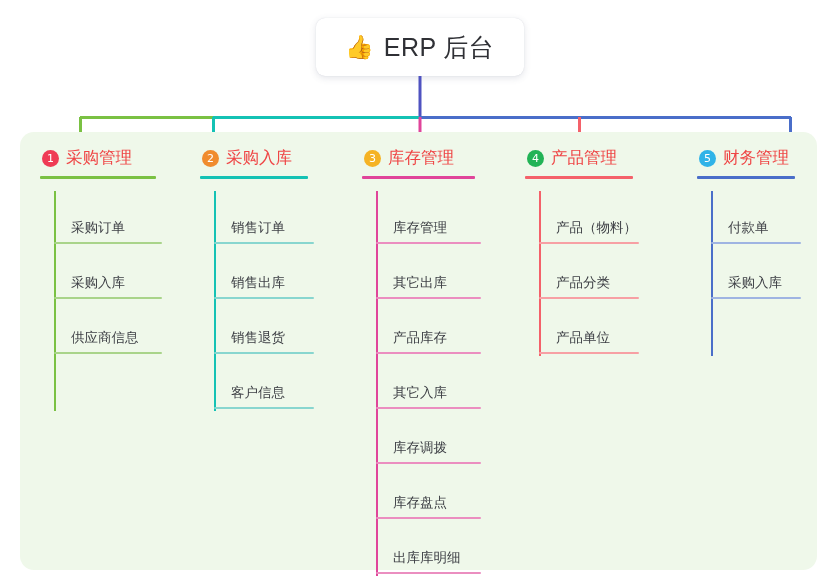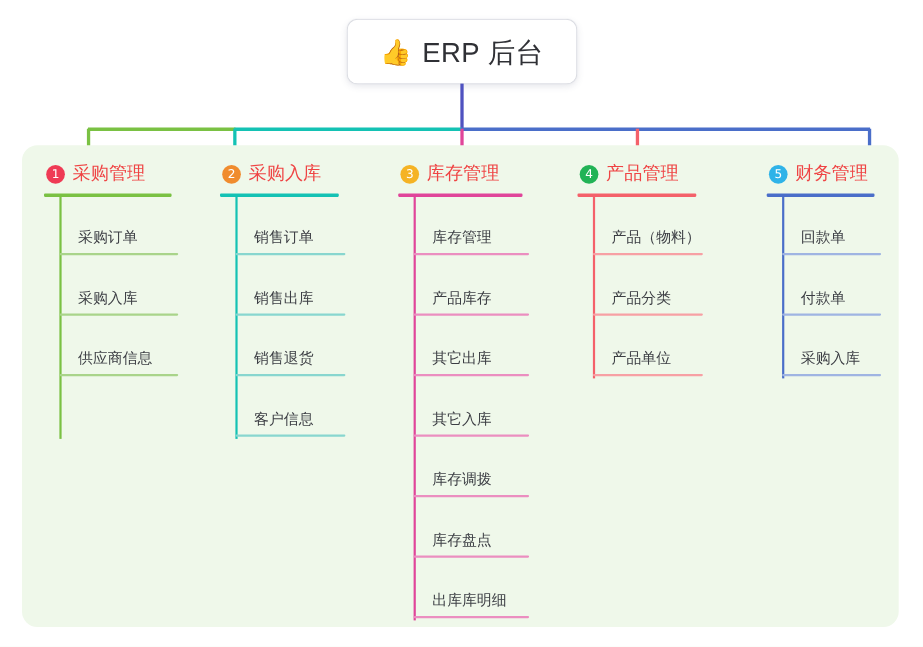--- a/index.html
+++ b/index.html
@@ -42,21 +42,21 @@
     padding-left:2px;height:24px;
   }
   .badge{
     width:17px;height:17px;border-radius:50%;
     color:#fff;font-size:11px;line-height:17px;text-align:center;
     flex:0 0 auto;font-family:"DejaVu Sans",sans-serif;
   }
   .head-text{font-size:16.5px;color:#ef4444;}
   .head-rule{height:3px;border-radius:1px;margin-top:6px;}
 
-  .kids{position:relative;margin-top:0;}
+  .kids{position:relative;margin-top:12px;}
   .trunk{position:absolute;left:14px;top:0;width:2px;}
   .leaf{
     position:relative;height:55px;
   }
   .leaf-text{
     position:absolute;left:31px;bottom:9px;
     font-size:13.5px;color:#3c3e44;white-space:nowrap;
   }
   .leaf-rule{
     position:absolute;left:14px;bottom:2px;height:2px;border-radius:1px;
@@ -148,25 +148,25 @@
           <span class="head-text">库存管理</span>
         </div>
         <div class="head-rule" style="background: rgb(224, 69, 154); width: 113px;"></div>
         <div class="kids">
           <div class="trunk" style="background: rgb(224, 69, 154); height: 385px;"></div>
           <div class="leaf">
             <div class="leaf-text">库存管理</div>
             <div class="leaf-rule" style="background: rgb(235, 142, 192); width: 105px;"></div>
           </div>
           <div class="leaf">
+            <div class="leaf-text">其它出库</div>
+            <div class="leaf-rule" style="background: rgb(235, 142, 192); width: 105px;"></div>
+          </div>
+          <div class="leaf">
             <div class="leaf-text">产品库存</div>
-            <div class="leaf-rule" style="background: rgb(235, 142, 192); width: 105px;"></div>
-          </div>
-          <div class="leaf">
-            <div class="leaf-text">其它出库</div>
             <div class="leaf-rule" style="background: rgb(235, 142, 192); width: 105px;"></div>
           </div>
           <div class="leaf">
             <div class="leaf-text">其它入库</div>
             <div class="leaf-rule" style="background: rgb(235, 142, 192); width: 105px;"></div>
           </div>
           <div class="leaf">
             <div class="leaf-text">库存调拨</div>
             <div class="leaf-rule" style="background: rgb(235, 142, 192); width: 105px;"></div>
           </div>
@@ -204,24 +204,20 @@
       </div>
       <div class="col" style="left: 697px;">
         <div class="col-head">
           <span class="badge" style="background: rgb(47, 179, 232);">5</span>
           <span class="head-text">财务管理</span>
         </div>
         <div class="head-rule" style="background: rgb(74, 110, 201); width: 98px;"></div>
         <div class="kids">
           <div class="trunk" style="background: rgb(74, 110, 201); height: 165px;"></div>
           <div class="leaf">
-            <div class="leaf-text">回款单</div>
-            <div class="leaf-rule" style="background: rgb(159, 180, 226); width: 90px;"></div>
-          </div>
-          <div class="leaf">
             <div class="leaf-text">付款单</div>
             <div class="leaf-rule" style="background: rgb(159, 180, 226); width: 90px;"></div>
           </div>
           <div class="leaf">
             <div class="leaf-text">采购入库</div>
             <div class="leaf-rule" style="background: rgb(159, 180, 226); width: 90px;"></div>
           </div>
         </div>
       </div>
     </div>

